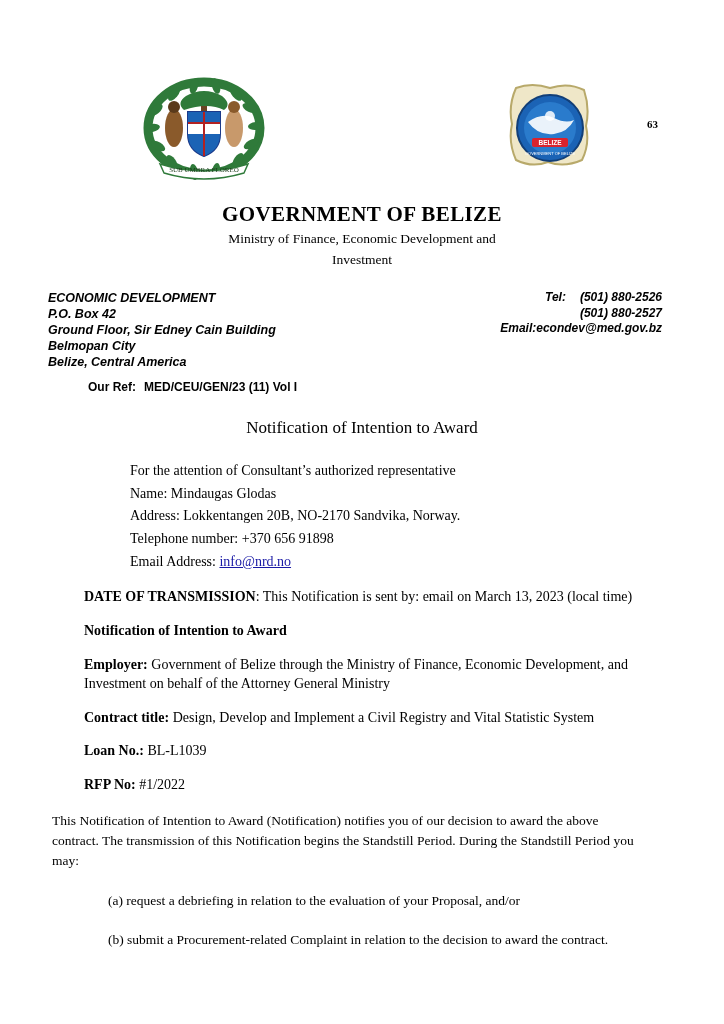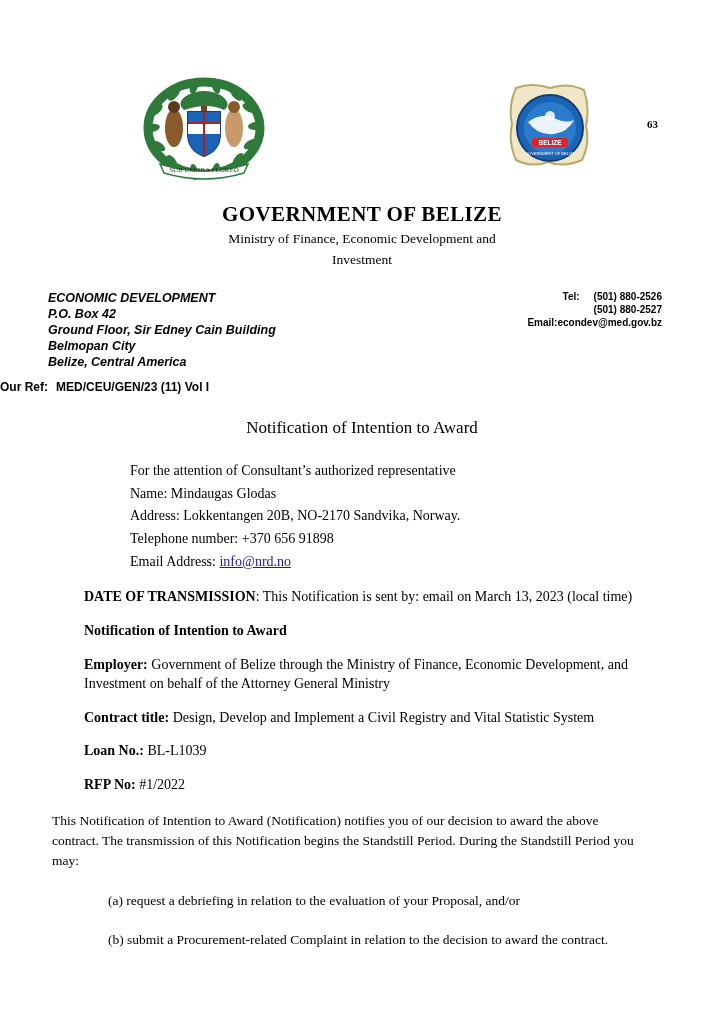--- a/index.html
+++ b/index.html
@@ -80,33 +80,35 @@
   .addr-left {
     font-family: "Liberation Sans", sans-serif;
     font-style: italic;
     font-weight: bold;
     font-size: 12.5px;
     line-height: 1.28;
     float: left;
   }
   .addr-right {
     font-family: "Liberation Sans", sans-serif;
-    font-weight: bold;
-    font-size: 10px;
+    font-style: italic;
+    font-weight: bold;
+    font-size: 12px;
     line-height: 1.3;
     text-align: right;
     float: right;
   }
   .tel-line .tel-label {
     margin-right: 14px;
   }
   .clear { clear: both; }
 
   .ref-line {
     margin-top: 10px;
+    padding-left: 88px;
     font-family: "Liberation Sans", sans-serif;
     font-size: 12px;
     font-weight: bold;
   }
   .ref-line .ref-label { margin-right: 8px; }
 
   
   .doc-title {
     text-align: center;
     font-family: "Liberation Serif", serif;

